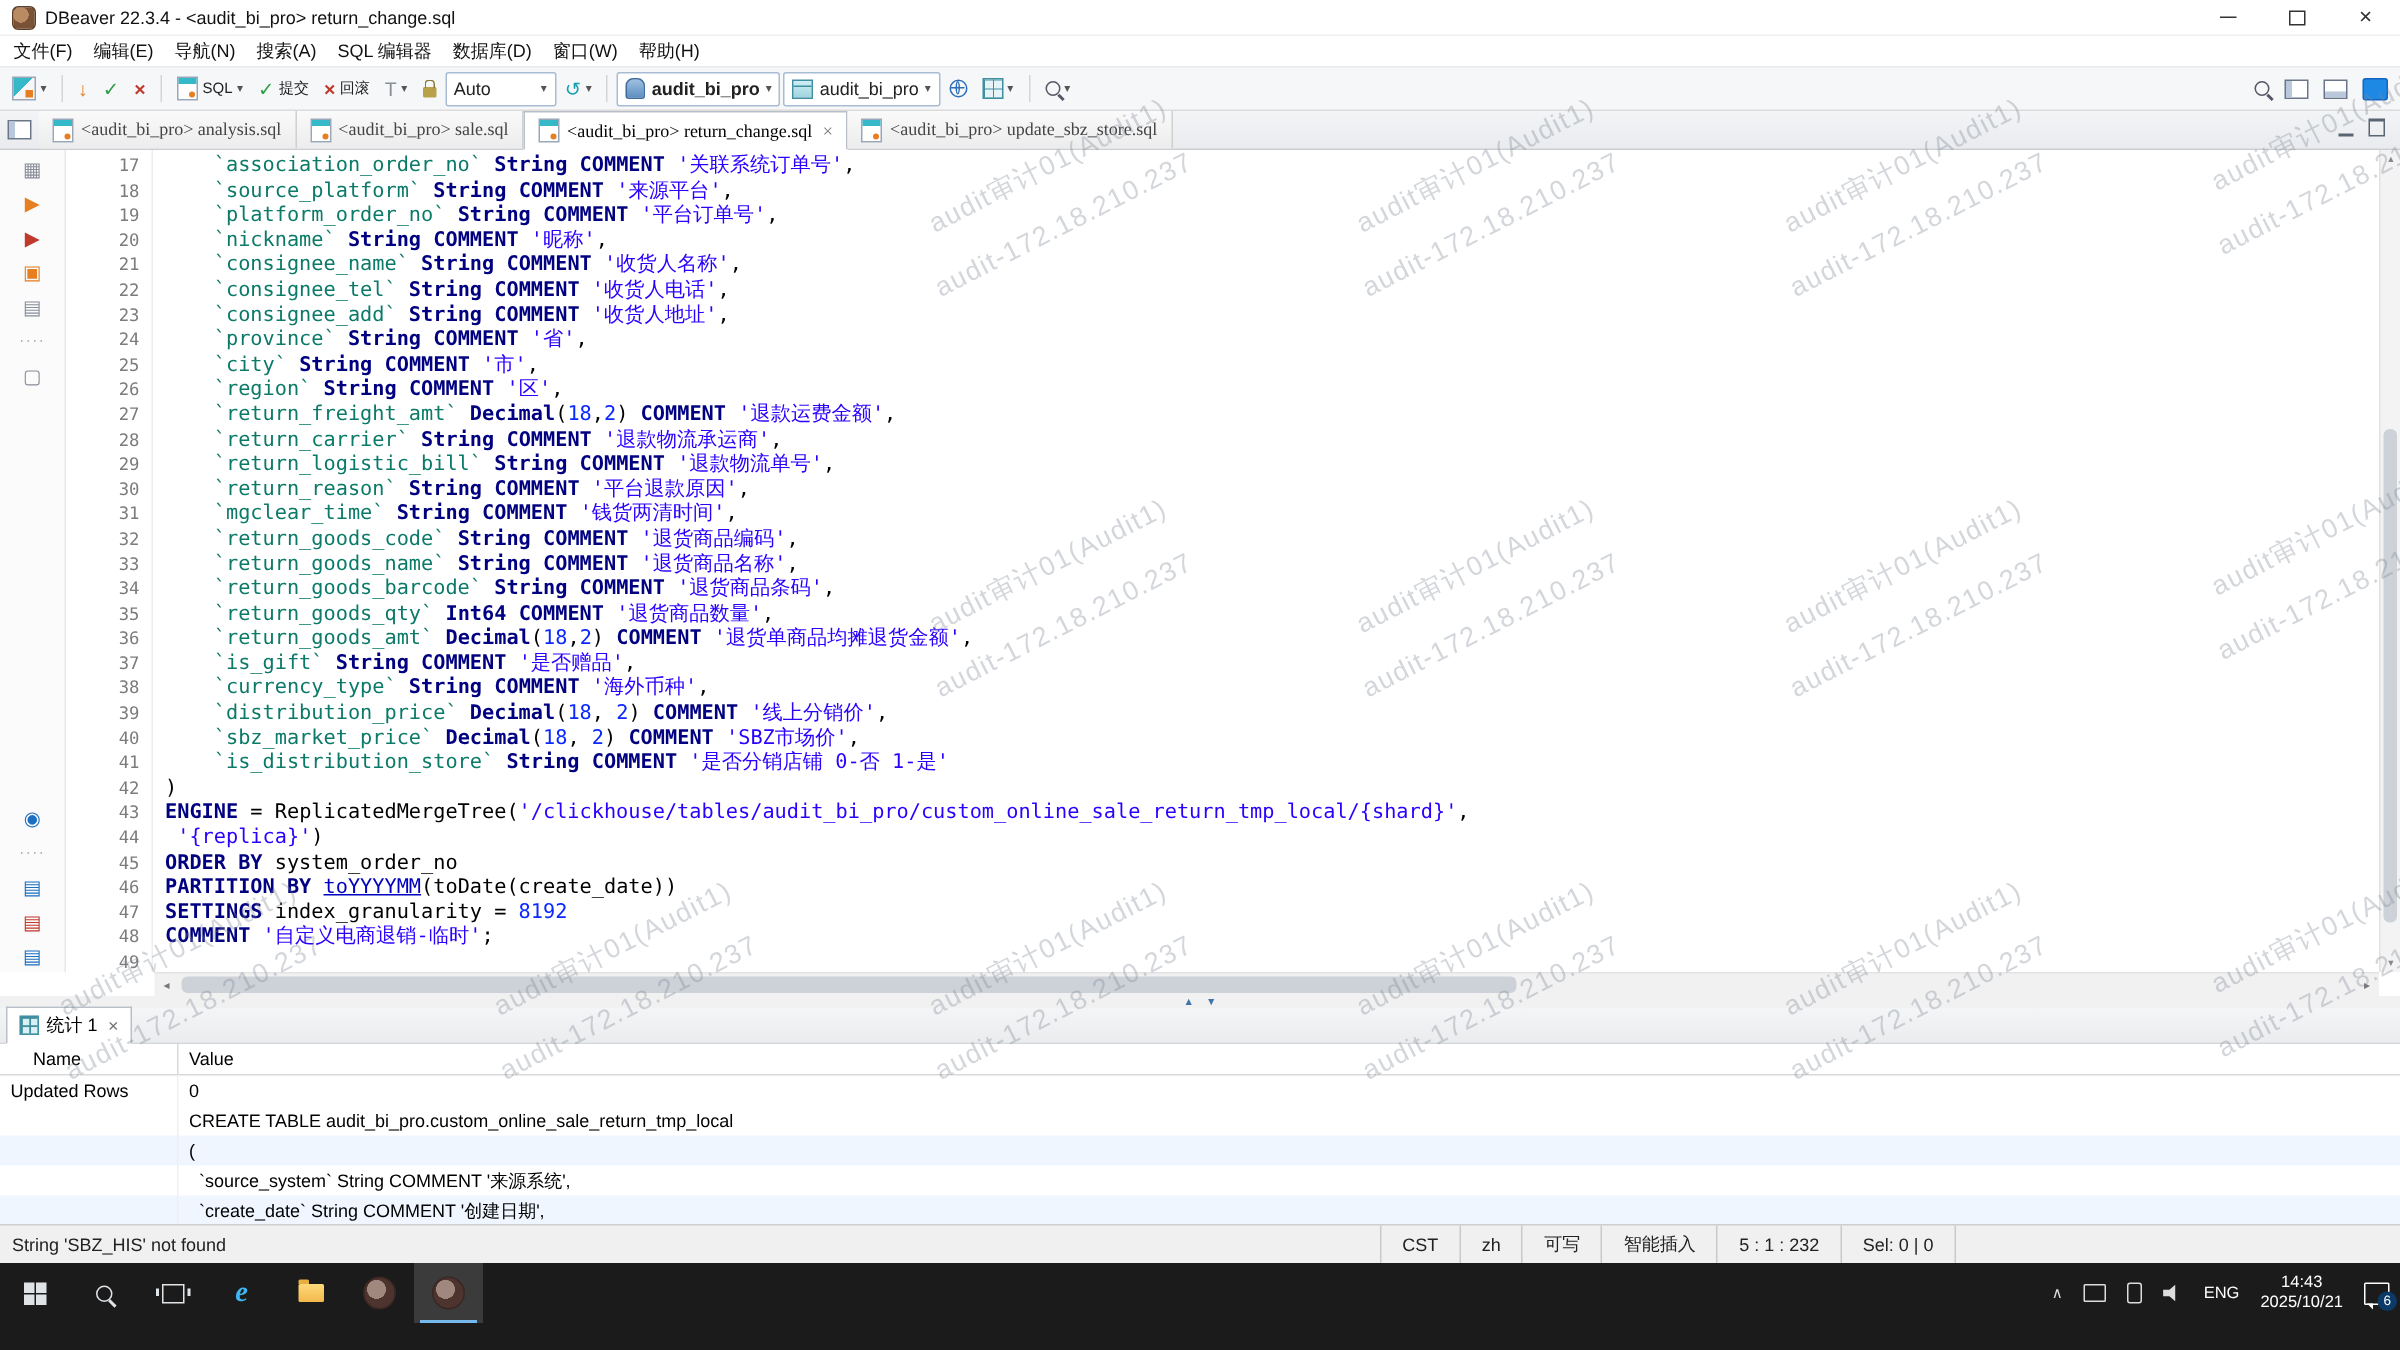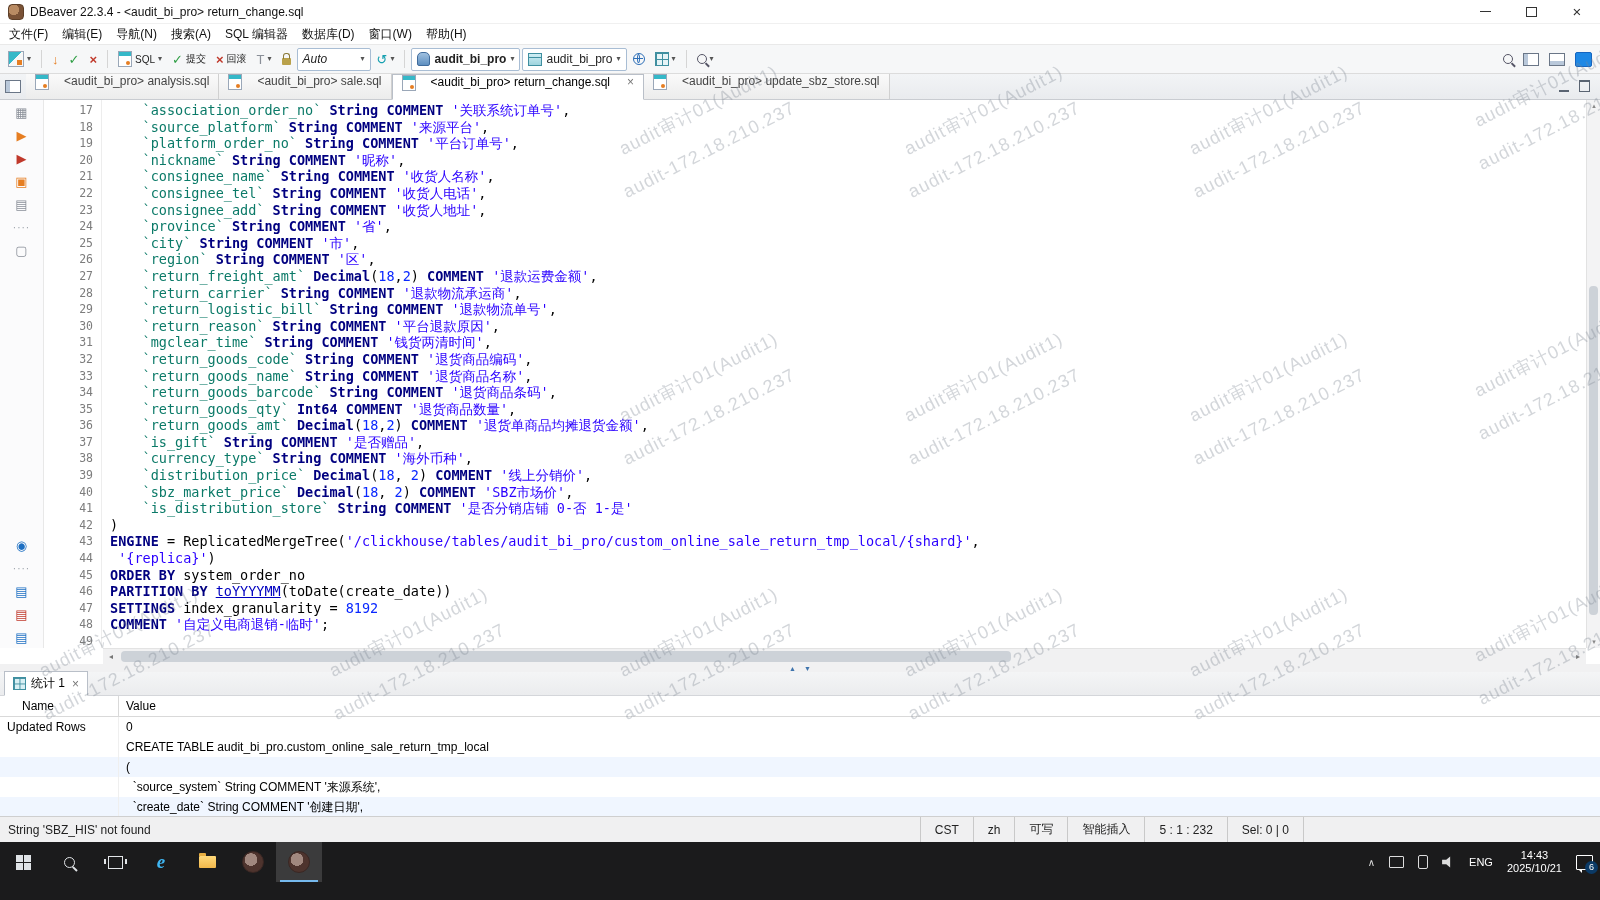--- a/index.html
+++ b/index.html
@@ -31,21 +31,21 @@
   .gly{font-size:13px;line-height:1;}
   .c-or{color:#e67e22}.c-gr{color:#2e9e44}.c-rd{color:#c0392b;font-weight:bold}.c-tl{color:#16a0b0}.c-bl{color:#1d6fc2}.c-gy{color:#8a8f98}
   .newsql{width:14px;height:14px;background:linear-gradient(135deg,#35b8c8 0 45%,#f7f7f7 46% 100%);border:1px solid #9aa7b8;position:relative;}
   .newsql::after{content:"";position:absolute;right:1px;bottom:1px;width:5px;height:5px;background:#e67e22;}
   .sqlfile-icon{width:12px;height:14px;background:#fff;border:1px solid #9aa7b8;position:relative;display:inline-block;flex:none;}
   .sqlfile-icon::before{content:"";position:absolute;left:0;top:0;width:100%;height:4px;background:#35b8c8;}
   .sqlfile-icon::after{content:"";position:absolute;right:1px;bottom:1px;width:4px;height:4px;background:#e67e22;border-radius:50%;}
   .lock{width:9px;height:7px;background:#b9a14a;border-radius:1px;position:relative;margin-top:5px;}
   .lock::before{content:"";position:absolute;top:-5px;left:1px;width:5px;height:5px;border:1.5px solid #8a7a3a;border-bottom:none;border-radius:3px 3px 0 0;}
   .combo{display:flex;align-items:center;gap:4px;height:21px;background:#fff;border:1px solid #a8bdd4;border-radius:2px;padding:0 5px;}
-  .combo.auto{width:62px;justify-content:space-between;font-style:italic;}
+  .combo.auto{width:62px;justify-content:space-between;}
   .combo .dbl{font-size:12px;color:#222;}
   .combo .bold{font-weight:bold;}
   .combo span.val{font-size:12px;color:#222;}
   .cyl{width:11px;height:12px;background:linear-gradient(#9fc0e0,#5e8fc0);border:1px solid #3f6b9c;border-radius:5px 5px 2px 2px;flex:none;}
   .schem{width:12px;height:11px;border:1px solid #3f8fa0;background:linear-gradient(#cfeef4,#9fd4de);flex:none;position:relative;}
   .schem::before{content:"";position:absolute;left:0;top:3px;width:100%;height:1px;background:#3f8fa0;}
   .globe{width:12px;height:12px;border-radius:50%;border:1.5px solid #2d6fb8;position:relative;box-sizing:border-box;}
   .globe::before{content:"";position:absolute;left:0;top:4px;width:9px;height:1px;background:#2d6fb8;}
   .globe::after{content:"";position:absolute;left:3px;top:0;width:3px;height:9px;border-radius:50%;border:1px solid #2d6fb8;box-sizing:border-box;}
   .gridic{width:12px;height:12px;border:1px solid #3f8fa0;background-color:#e6f4f7;background-image:linear-gradient(#3f8fa0 1px,transparent 1px),linear-gradient(90deg,#3f8fa0 1px,transparent 1px);background-size:6px 6px;}
@@ -53,21 +53,21 @@
   .mag::after{content:"";position:absolute;width:5px;height:1.5px;background:#556;transform:rotate(45deg);right:-4px;bottom:-2px;}
   .panelic{width:14px;height:11px;border:1px solid #6a7687;position:relative;background:#fff;}
   .panelic.p1::before{content:"";position:absolute;left:0;top:0;width:4px;height:100%;background:#b9c8da;}
   .panelic.p2::before{content:"";position:absolute;left:0;bottom:0;width:100%;height:4px;background:#b9c8da;}
   .bluerect{width:15px;height:13px;background:#1e88e5;border-radius:2px;border:1px solid #1565c0;}
 
   
   .tabbar{height:26px;display:flex;align-items:flex-end;background:linear-gradient(#f2f4f6,#e9ebee);border-bottom:1px solid #c9ccd1;box-sizing:border-box;}
   .tab-strip-btn{width:26px;height:100%;display:flex;align-items:center;justify-content:center;}
   .tabs{display:flex;height:100%;align-items:stretch;}
-  .tab{display:flex;align-items:flex-start;gap:15px;padding:0 9px;font-size:12px;color:#444;background:linear-gradient(#fafafa,#ececec);border-right:1px solid #d0d0d0;cursor:default;}
+  .tab{display:flex;align-items:center;gap:5px;padding:0 9px;font-size:12px;color:#444;background:linear-gradient(#fafafa,#ececec);border-right:1px solid #d0d0d0;cursor:default;font-family:Liberation Serif, serif;}
   .tab.active{background:#fff;color:#000;border:1px solid #b9bfc8;border-bottom:1px solid #fff;margin-bottom:-1px;}
   .tab-close{font-size:12px;color:#777;margin-left:2px;}
   .tab-right{margin-left:auto;display:flex;align-items:center;gap:10px;padding-right:10px;height:100%;}
   .minbar{width:10px;height:2px;background:#5a6472;display:inline-block;}
   .maxbox{width:9px;height:9px;border:1px solid #5a6472;border-top-width:2px;display:inline-block;}
 
   
   .main{display:flex;height:548px;background:#fff;position:relative;}
   .left-strip{width:44px;background:#fbfbfc;border-right:1px solid #e8e8e8;display:flex;flex-direction:column;align-items:center;padding:4px 0 2px;box-sizing:border-box;gap:6px;}
   .si{width:18px;height:17px;display:flex;align-items:center;justify-content:center;font-size:13px;line-height:1;border-radius:2px;}

